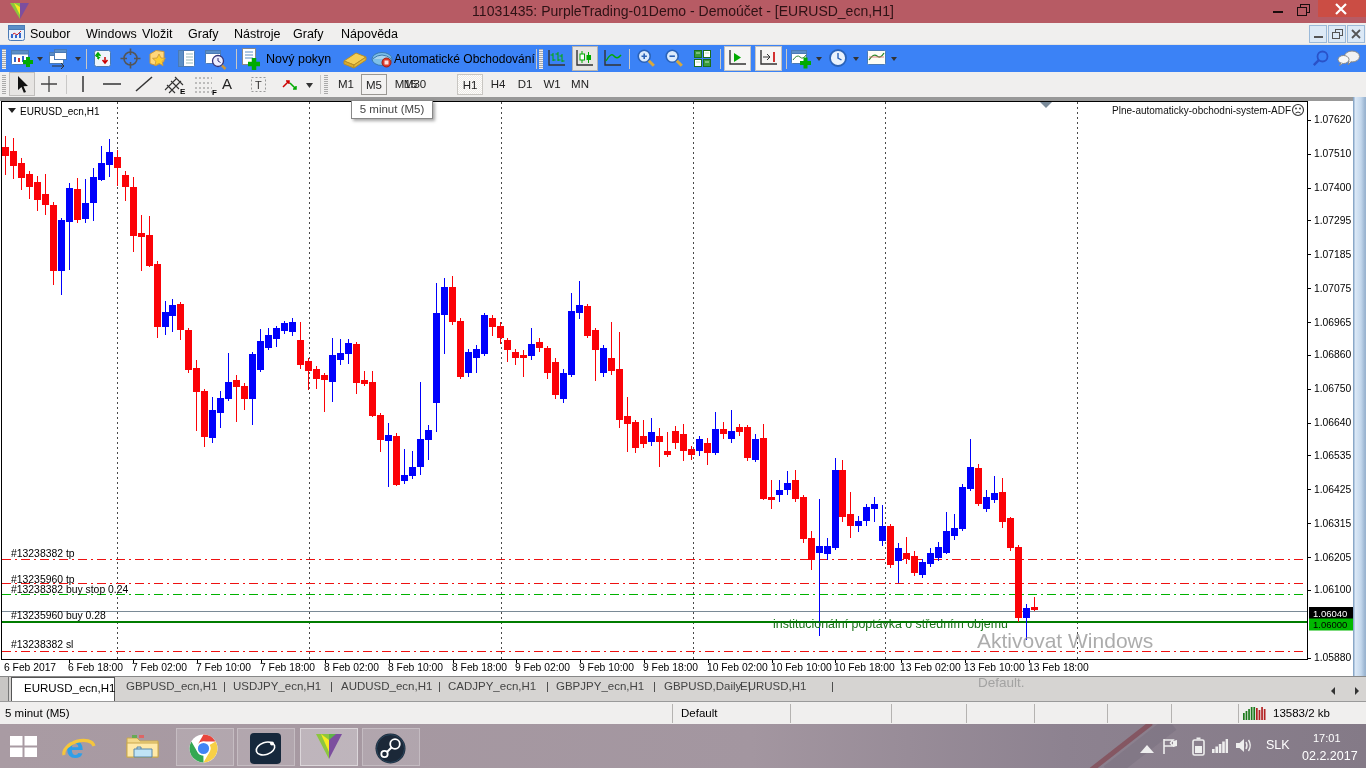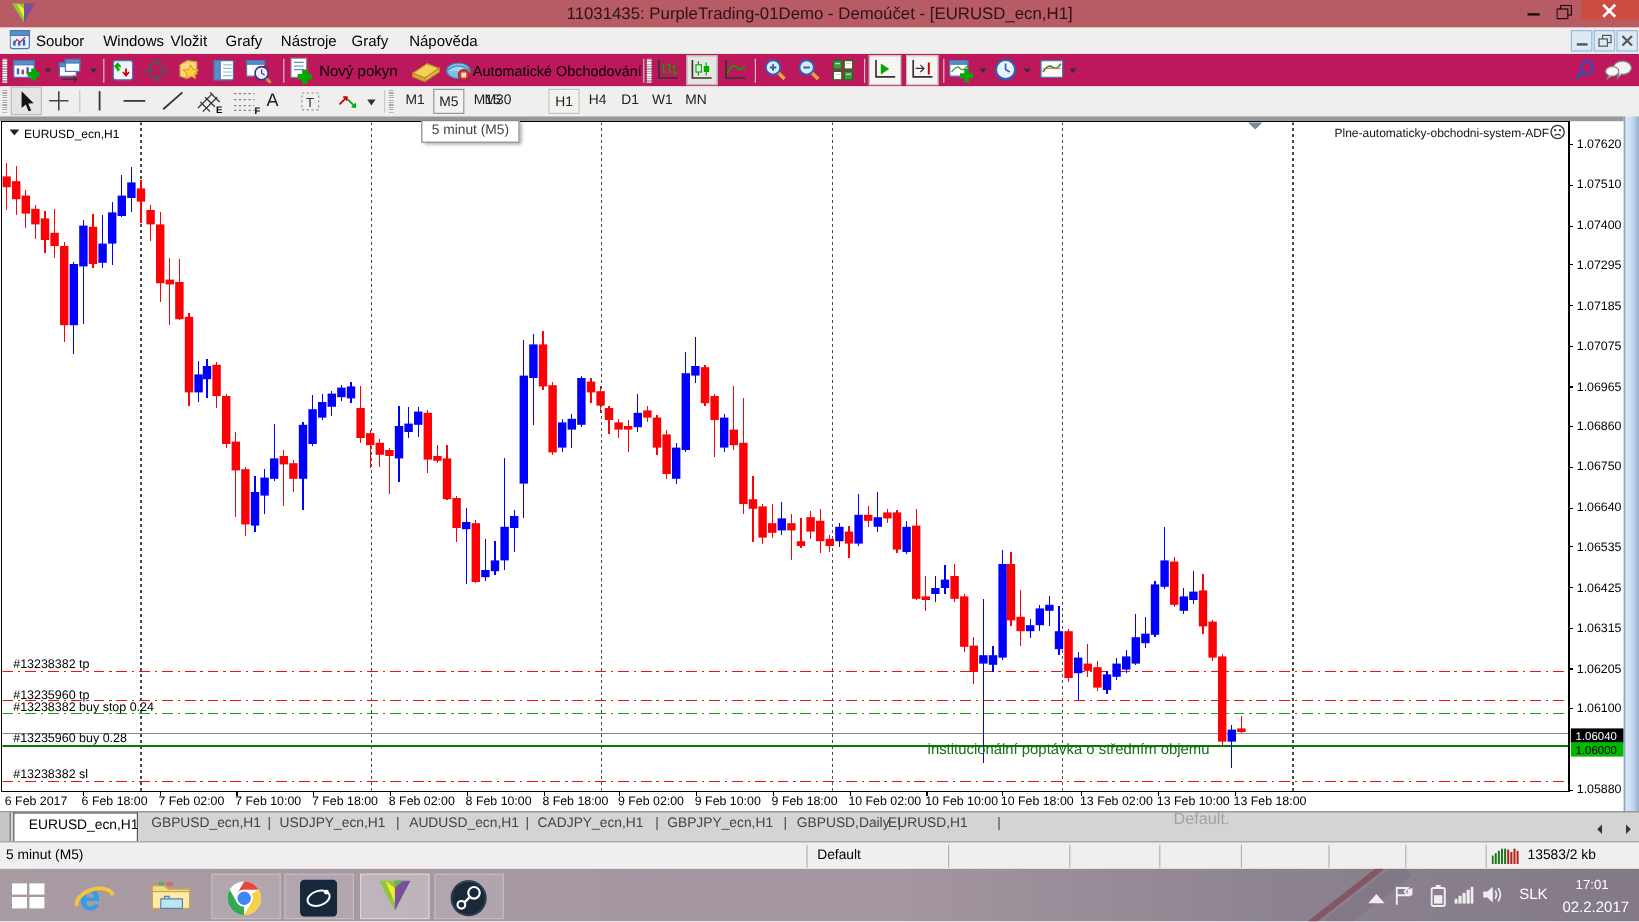--- a/index.html
+++ b/index.html
@@ -4,21 +4,21 @@
 *{margin:0;padding:0;box-sizing:border-box}
 html,body{width:1366px;height:768px;overflow:hidden;font-family:"Liberation Sans",sans-serif}
 #scr{position:relative;width:1366px;height:768px;background:#fff}
 .abs{position:absolute}
 .ax{font:10.3px "Liberation Sans",sans-serif;fill:#000}
 .ol{font:10.4px "Liberation Sans",sans-serif;fill:#000}
 #title{left:0;top:0;width:1366px;height:23px;background:#b75b64}
 #title .txt{position:absolute;left:0;top:3px;width:1366px;text-align:center;font-size:14px;color:#2e1215}
 #menubar{left:0;top:23px;width:1366px;height:22px;background:#f0efee;border-bottom:1px solid #e2e1e0}
 .mi{position:absolute;top:27px;font-size:12.5px;color:#000}
-#tb1{left:0;top:45px;width:1366px;height:27px;background:#be185d}
+#tb1{left:0;top:45px;width:1366px;height:27px;background:#3b82f6}
 #tb2{left:0;top:72px;width:1366px;height:25px;background:#f0efee}
 .sep{position:absolute;width:1px;background:#c9c8c7}
 .grip{position:absolute;width:4px;background-image:repeating-linear-gradient(#aaa 0 1px,#f0efee 1px 2px)}
 .tbtxt{position:absolute;font-size:12.5px;color:#000}
 .tf{position:absolute;top:2px;height:21px;line-height:21px;font-size:11.5px;color:#222;text-align:center}
 #gray{left:0;top:97px;width:1353px;height:4px;background:#989898}
 #tooltip{left:351px;top:100px;width:82px;height:19px;background:#fff;border:1px solid #888;box-shadow:2px 2px 3px rgba(0,0,0,.35);font-size:11.5px;color:#444;text-align:center;line-height:17px}
 #wm1{z-index:30;left:977px;top:629px;font-size:21px;color:rgba(140,140,140,.72)}
 #wm2{z-index:30;left:978px;top:656px;font-size:14px;color:rgba(150,150,150,.68)}
 #wm3{z-index:30;left:978px;top:675px;font-size:13.5px;color:rgba(150,150,150,.8)}
@@ -636,20 +636,21 @@
 <text x="11" y="618.5" class="ol">#13235960 buy 0.28</text>
 <text x="11" y="648" class="ol">#13238382 sl</text>
 <text x="773" y="628" style="font:12.4px 'Liberation Sans'" fill="#157015">institucionální poptávka o středním objemu</text>
 <rect x="1309" y="607" width="47" height="12" fill="#000"></rect>
 <text x="1313" y="616.5" style="font:9.5px 'Liberation Sans'" fill="#fff">1.06040</text>
 <rect x="1309" y="618.5" width="47" height="12" fill="#00b800"></rect>
 <text x="1313" y="628" style="font:9.5px 'Liberation Sans'" fill="#000">1.06000</text>
 </svg>
 <div class="abs" style="left:1353px;top:97px;width:13px;height:579px;background:linear-gradient(90deg,#8aa8c8 0,#8aa8c8 1px,#dce9f7 2px,#c3d7ec 8px,#9ab4d0 12px,#9ab4d0 13px)"></div>
 <div class="abs" id="tooltip">5 minut (M5)</div>
+<div class="abs" id="wm1">Aktivovat Windows</div>
 <div class="abs" id="wm3">Default.</div>
 <div id="tabbar" class="abs">
       <div class="abs" style="left:0;top:0;width:9px;height:25px;background:#c8c6c4;border-right:1px solid #777"></div>
       <div id="atab">EURUSD_ecn,H1</div>
       <div class="tab" style="left:126px">GBPUSD_ecn,H1</div>
       <div class="tab" style="left:223px">|</div>
       <div class="tab" style="left:233px">USDJPY_ecn,H1</div>
       <div class="tab" style="left:330px">|</div>
       <div class="tab" style="left:341px">AUDUSD_ecn,H1</div>
       <div class="tab" style="left:438px">|</div>

